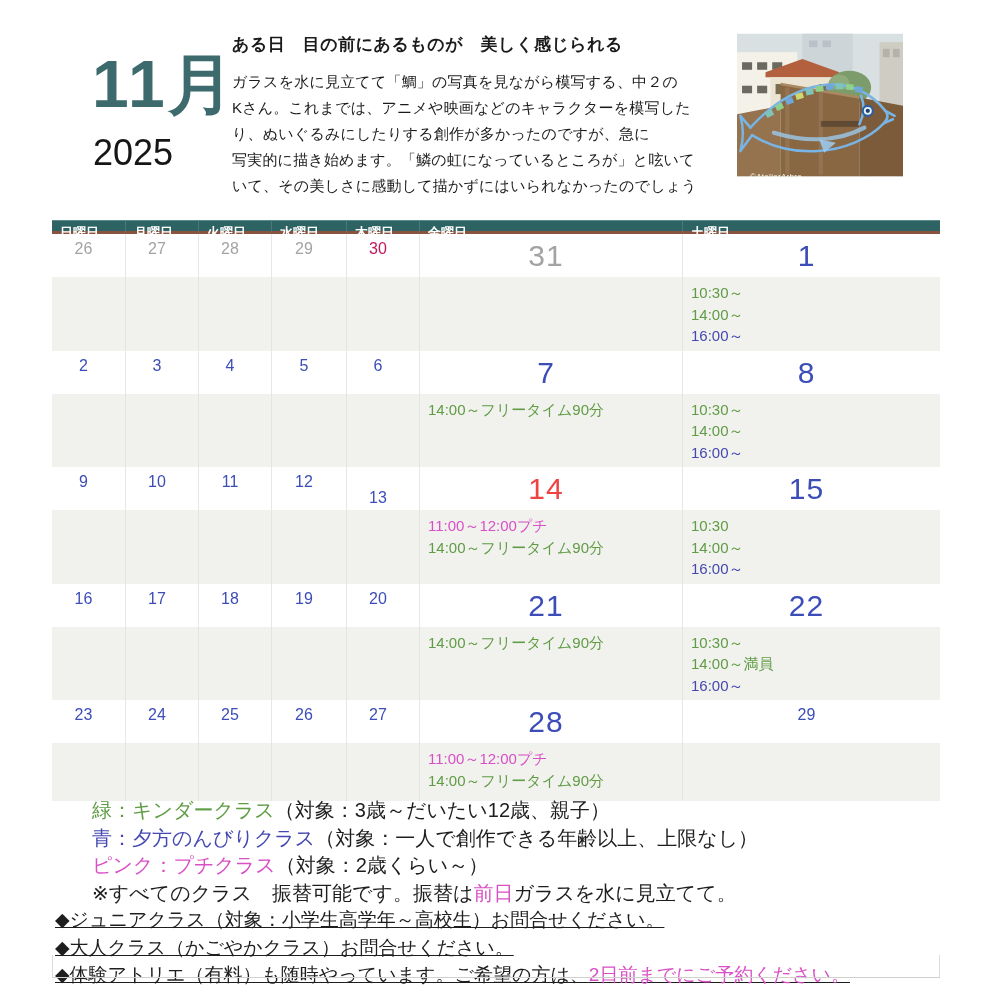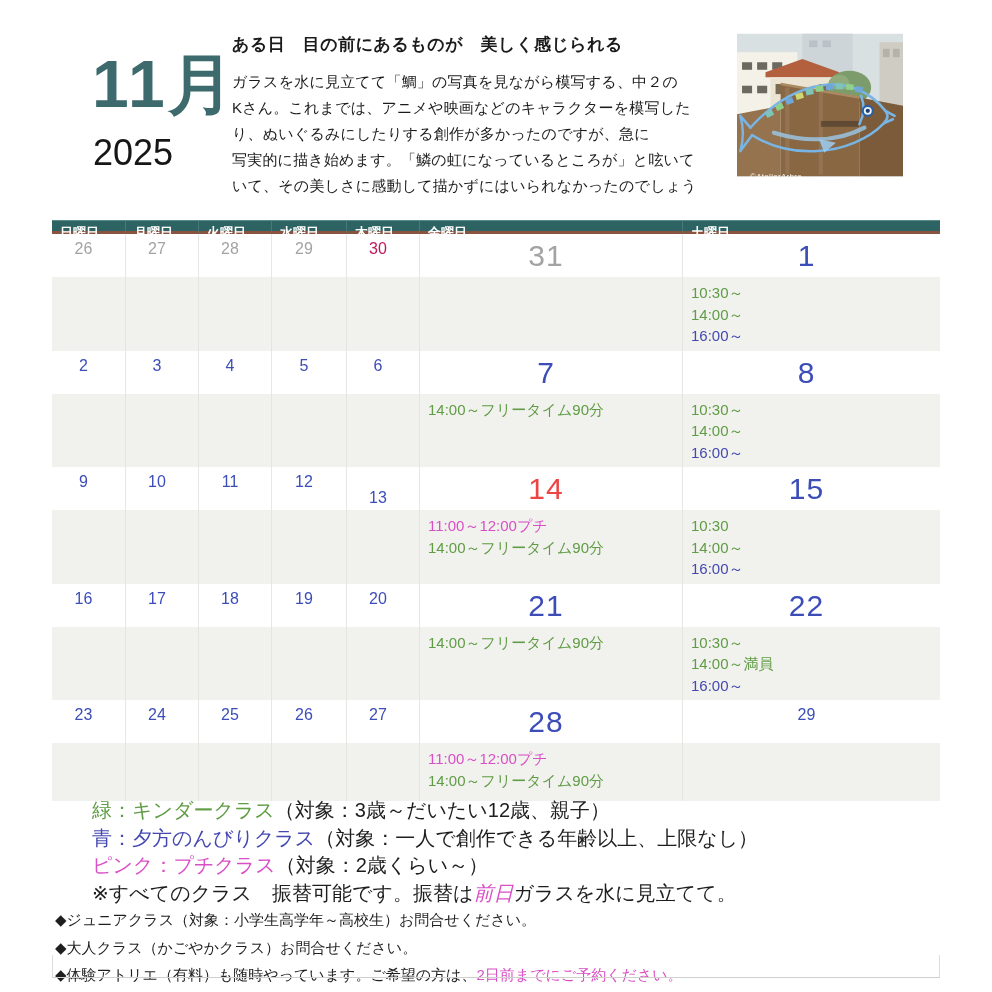--- a/index.html
+++ b/index.html
@@ -25,21 +25,21 @@
   .cal-date{box-sizing:border-box;background:#ffffff;border-right:1px solid #e7e7e4;height:43px;display:flex;justify-content:center;align-items:flex-start;padding:3px 10px 0 0;}
   .cal-date.last{border-right:none;}
   .num-small{font-size:16px;line-height:23px;}
   .num-large{font-size:30px;line-height:38px;letter-spacing:1px;}
   .cal-ev{box-sizing:border-box;background:#f1f1ee;border-right:1px solid #e4e4e1;min-height:67px;padding:5px 4px 4px 8px;font-size:15px;line-height:21.5px;}
   .cal-ev.last{border-right:none;}
   .cal-ev.short{min-height:58px;}
 
   
   .legend{position:absolute;left:55px;top:797px;font-size:20px;line-height:27.5px;margin-left:37px;}
-  .notes{position:absolute;left:55px;top:906px;font-size:15px;line-height:27.5px;}
+  .notes{position:absolute;left:55px;top:906px;font-size:19px;line-height:27.5px;text-decoration:underline;}
   .bottom-box{position:absolute;left:52px;top:955px;width:886px;height:22px;border-left:1px solid #dcdcd9;border-right:1px solid #dcdcd9;border-bottom:1px solid #cfcfcc;}
 </style>
 </head>
 <body>
 
 <div class="page">
 
   <div class="month-title" style="color: rgb(61, 106, 109);">11月</div>
   <div class="year-label">2025</div>
 
@@ -285,21 +285,21 @@
         <div class="ev-line" style="color: rgb(217, 79, 198);">11:00～12:00プチ</div>
         <div class="ev-line" style="color: rgb(95, 156, 68);">14:00～フリータイム90分</div>
       </div>
       <div class="cal-ev last short"></div>
     </div>
 
   <div class="legend" id="legend">
       <div class="text-line"><span style="color: rgb(95, 156, 68);">緑：キンダークラス</span><span>（対象：3歳～だいたい12歳、親子）</span></div>
       <div class="text-line"><span style="color: rgb(68, 72, 176);">青：夕方のんびりクラス</span><span>（対象：一人で創作できる年齢以上、上限なし）</span></div>
       <div class="text-line"><span style="color: rgb(217, 79, 198);">ピンク：プチクラス</span><span>（対象：2歳くらい～）</span></div>
-      <div class="text-line"><span>※すべてのクラス　振替可能です。振替は</span><span style="color: rgb(217, 79, 198); font-style: italic;">前日</span><span>ガラスを水に見立てて。</span></div>
+      <div class="text-line"><span>※すべてのクラス　振替可能です。振替は</span><span style="color: rgb(217, 79, 198);">前日</span><span>ガラスを水に見立てて。</span></div>
     </div>
   <div class="notes" id="notes">
       <div class="text-line"><span>◆ジュニアクラス（対象：小学生高学年～高校生）お問合せください。</span></div>
       <div class="text-line"><span>◆大人クラス（かごやかクラス）お問合せください。</span></div>
       <div class="text-line"><span>◆体験アトリエ（有料）も随時やっています。ご希望の方は、</span><span style="color: rgb(217, 79, 198);">2日前までにご予約ください。</span></div>
     </div>
   <div class="bottom-box"></div>
 
 </div>
 

